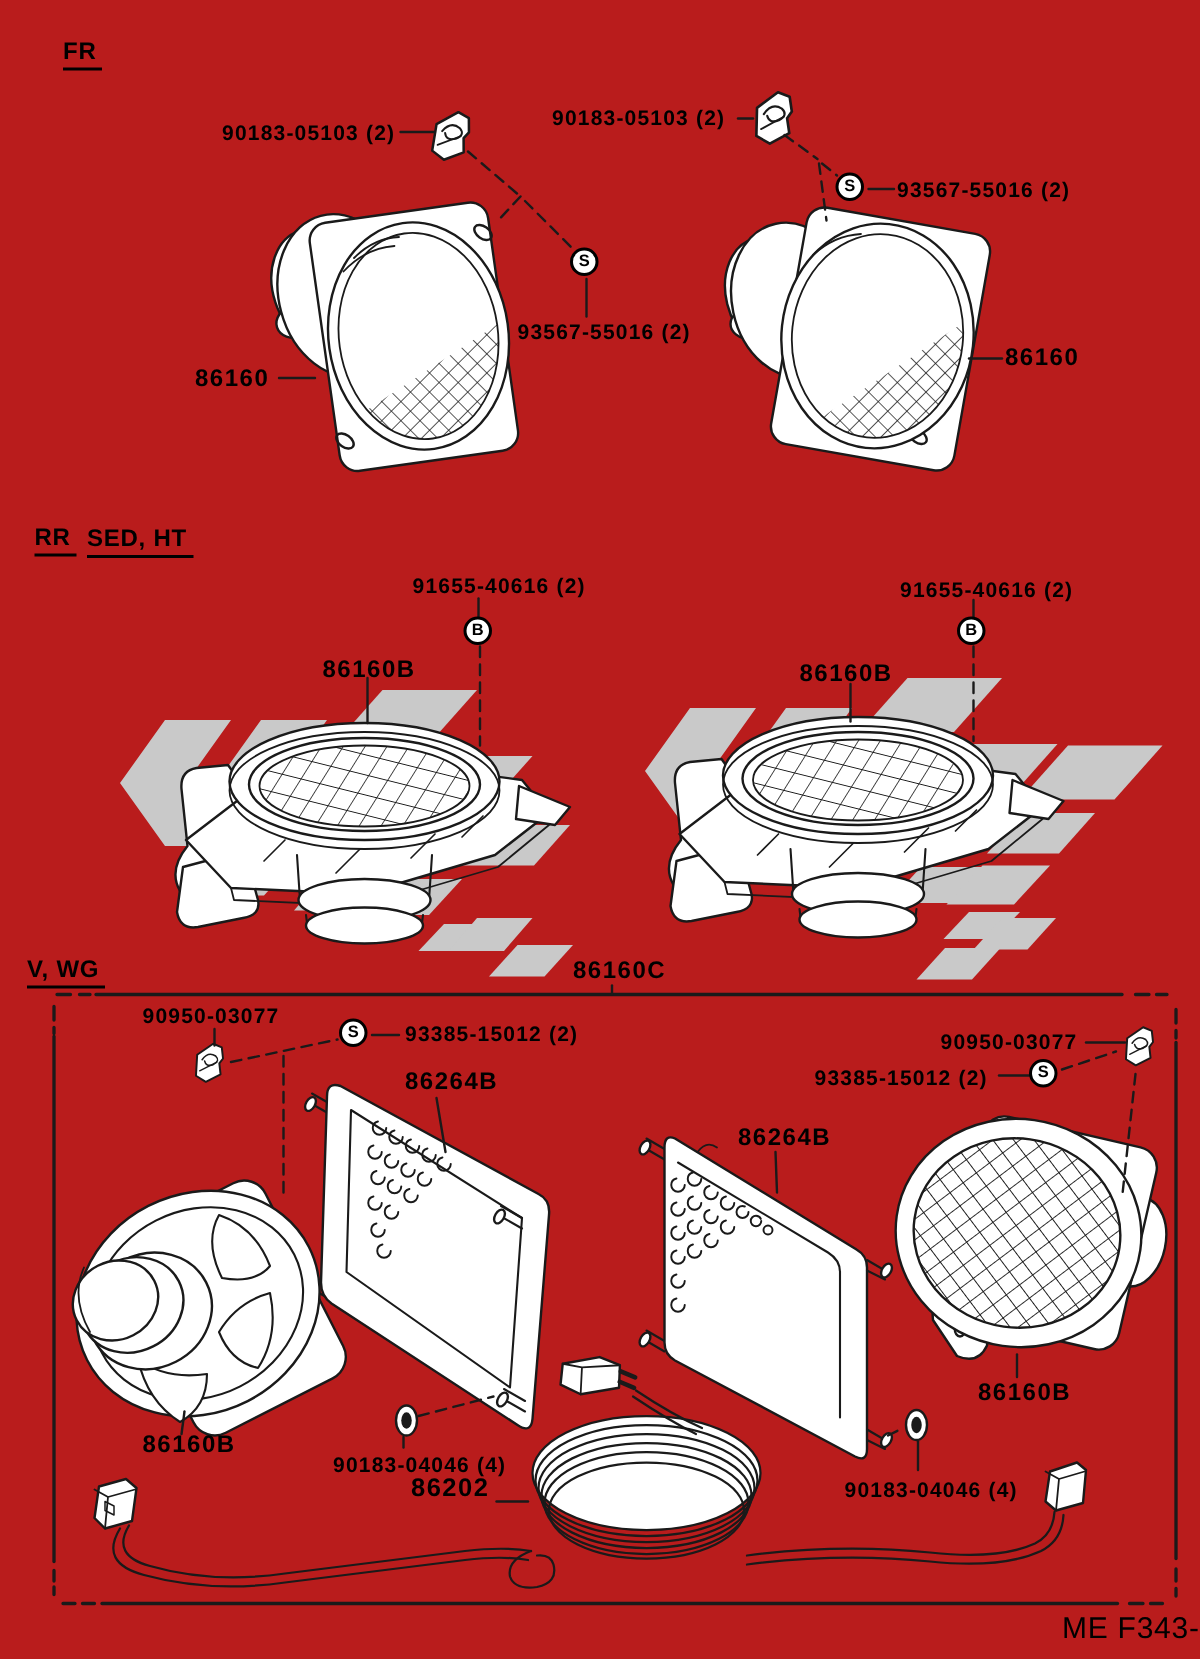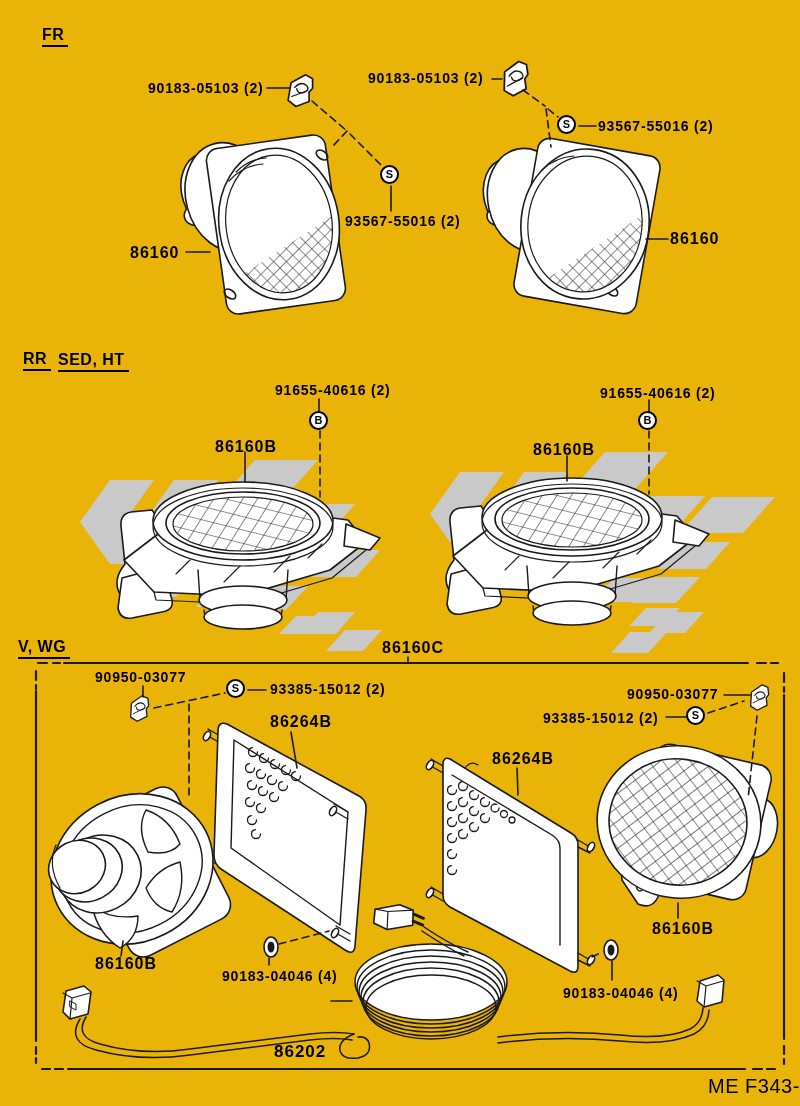--- a/index.html
+++ b/index.html
@@ -1,16 +1,16 @@
 <!DOCTYPE html>
 <html><head>
 <meta charset="utf-8">
 <style>
   html,body{margin:0;padding:0;background:#fff;}
-  #page{position:relative;width:800px;height:1106px;background:#eab308;overflow:hidden;
+  #page{position:relative;width:800px;height:1106px;background:#b91c1c;overflow:hidden;
         font-family:"Liberation Sans", sans-serif;}
   #art{position:absolute;left:0;top:0;}
   .lbl{position:absolute;font-weight:bold;font-size:14px;letter-spacing:.8px;
        color:#000;white-space:nowrap;line-height:14px;}
   .lbl-lg{position:absolute;font-weight:bold;font-size:16px;letter-spacing:1px;
        color:#000;white-space:nowrap;line-height:16px;}
   .hd{position:absolute;font-weight:bold;font-size:16px;letter-spacing:.5px;color:#000;
       white-space:nowrap;line-height:16px;border-bottom:2px solid #000;padding:0 4px 2px 0;}
   .sym{position:absolute;width:15px;height:15px;border:2px solid #000;border-radius:50%;
        font-weight:bold;font-size:11px;line-height:15px;text-align:center;color:#000;
@@ -337,17 +337,17 @@
 <div class="sym" style="left:226px;top:679px">S</div>
 <div class="sym" style="left:686px;top:706px">S</div>
 <div class="lbl" style="left:270px;top:682px">93385-15012 (2)</div>
 <div class="lbl" style="left:543px;top:711px">93385-15012 (2)</div>
 <div class="lbl-lg" style="left:270px;top:714px">86264B</div>
 <div class="lbl-lg" style="left:492px;top:751px">86264B</div>
 <div class="lbl-lg" style="left:95px;top:956px">86160B</div>
 <div class="lbl-lg" style="left:652px;top:921px">86160B</div>
 <div class="lbl" style="left:222px;top:969px">90183-04046 (4)</div>
 <div class="lbl" style="left:563px;top:986px">90183-04046 (4)</div>
-<div class="lbl-lg" style="left:274px;top:1044px;font-size:17px">86202</div>
+<div class="lbl-lg" style="left:274px;top:984px;font-size:17px">86202</div>
 
 <div class="ftr" style="left:708px;top:1075px">ME F343-B</div>
 
 </div>
 
 </body></html>

